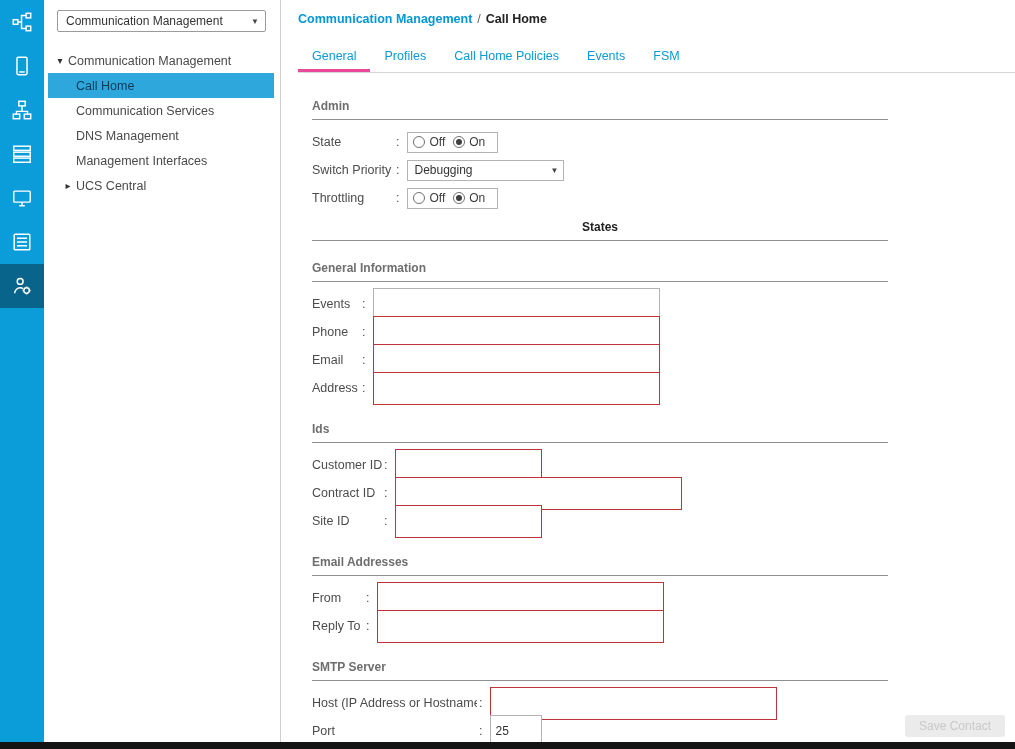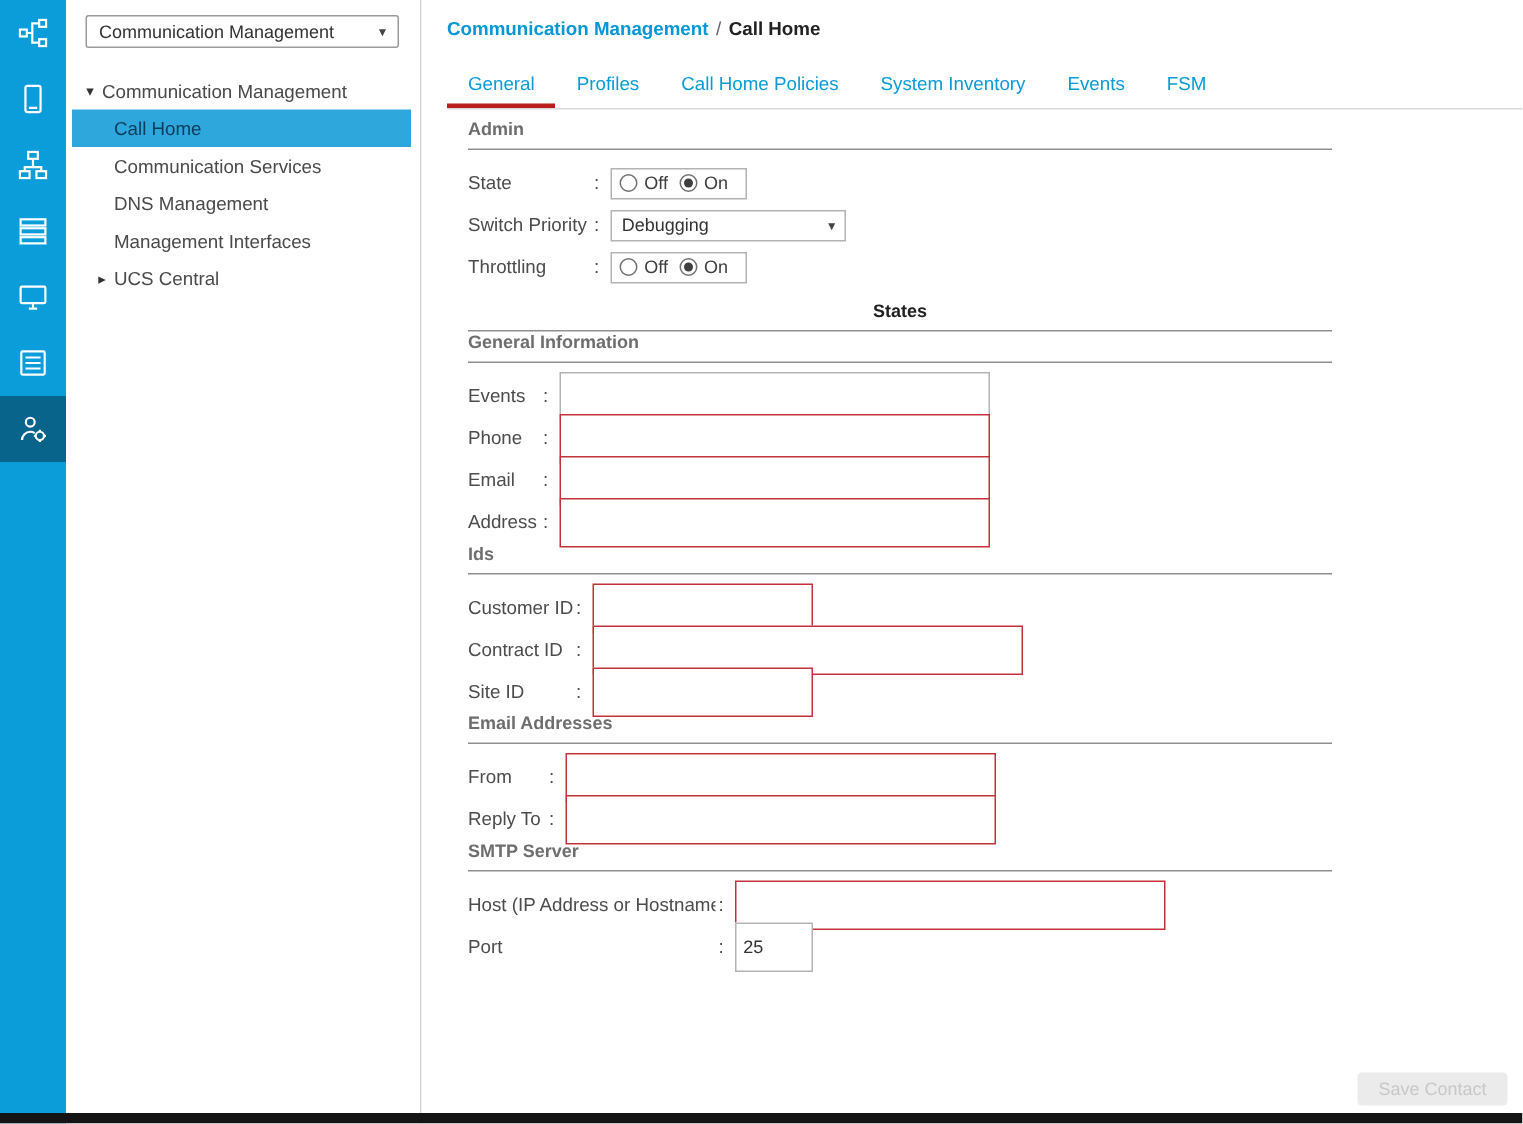--- a/index.html
+++ b/index.html
@@ -26,24 +26,24 @@
   .tnode.selected { background: #2ea7dc; color: #0d3c5a; }
 
   
   .main { flex: 1; position: relative; background: #fff; }
   .crumb { padding: 12px 0 0 17px; font-size: 12.5px; }
   .crumb-parent { color: #0597d5; font-weight: bold; cursor: pointer; }
   .crumb-sep { color: #666; padding: 0 5px; }
   .crumb-cur { color: #222; font-weight: bold; }
   .tabs { display: flex; margin: 14px 0 0 17px; border-bottom: 1px solid #d8d8d8; }
   .tab { padding: 9px 14px; font-size: 12.5px; color: #0a9bd7; cursor: pointer; }
-  .tab.active { border-bottom: 3px solid #b91c1c; padding-bottom: 6px; }
+  .tab.active { border-bottom: 3px solid #ec4899; padding-bottom: 6px; }
 
   .content { padding: 6px 0 0 31px; }
-  .sect { width: 576px; }
+  .sect { width: 576px; margin-top: 20px; }
   .sect-title { font-size: 12px; font-weight: bold; color: #6e6e6e; padding-bottom: 6px; border-bottom: 1px solid #8f8f8f; }
   .sect.states { margin-top: 8px; }
   .sect.states .sect-title { color: #212121; text-align: center; }
   .rows { padding-top: 8px; }
   .row { height: 28px; display: flex; align-items: center; font-size: 12.5px; color: #4c4c4c; }
   .lbl { flex-shrink: 0; white-space: nowrap; overflow: hidden; }
   .lw82 { width: 82px; } .lw48 { width: 48px; } .lw70 { width: 70px; } .lw52 { width: 52px; } .lw160 { width: 165px; }
   .colon { padding: 0 8px 0 2px; }
   .ti { height: 33px; border: 1px solid #b3b3b3; font-size: 12px; padding: 0 4px; color: #333; font-family: inherit; background: #fff; }
   .ti.err { border-color: #c3313b; }
@@ -149,21 +149,20 @@
   <div class="main">
 
     <div class="crumb">
       <span class="crumb-parent">Communication Management</span><span class="crumb-sep">/</span><span class="crumb-cur">Call Home</span>
     </div>
 
     <div class="tabs">
       <div class="tab active">General</div>
       <div class="tab">Profiles</div>
       <div class="tab">Call Home Policies</div>
-      <div class="tab">System Inventory</div>
       <div class="tab">Events</div>
       <div class="tab">FSM</div>
     </div>
 
     <div class="content">
 
       <div class="sect">
         <div class="sect-title">Admin</div>
         <div class="rows">
           <div class="row">

